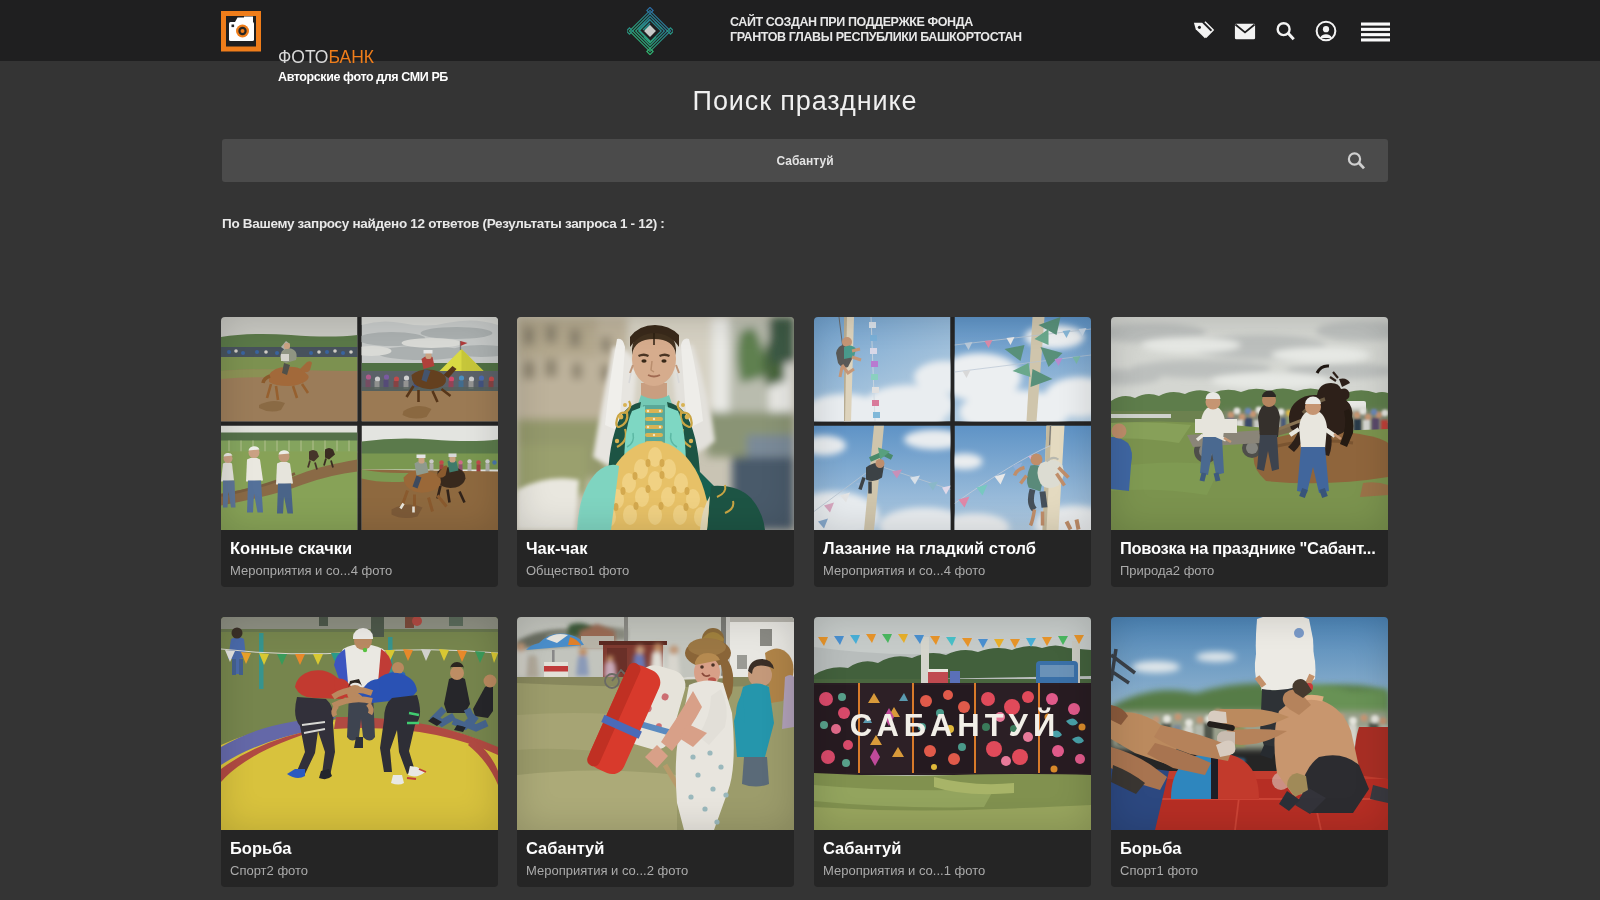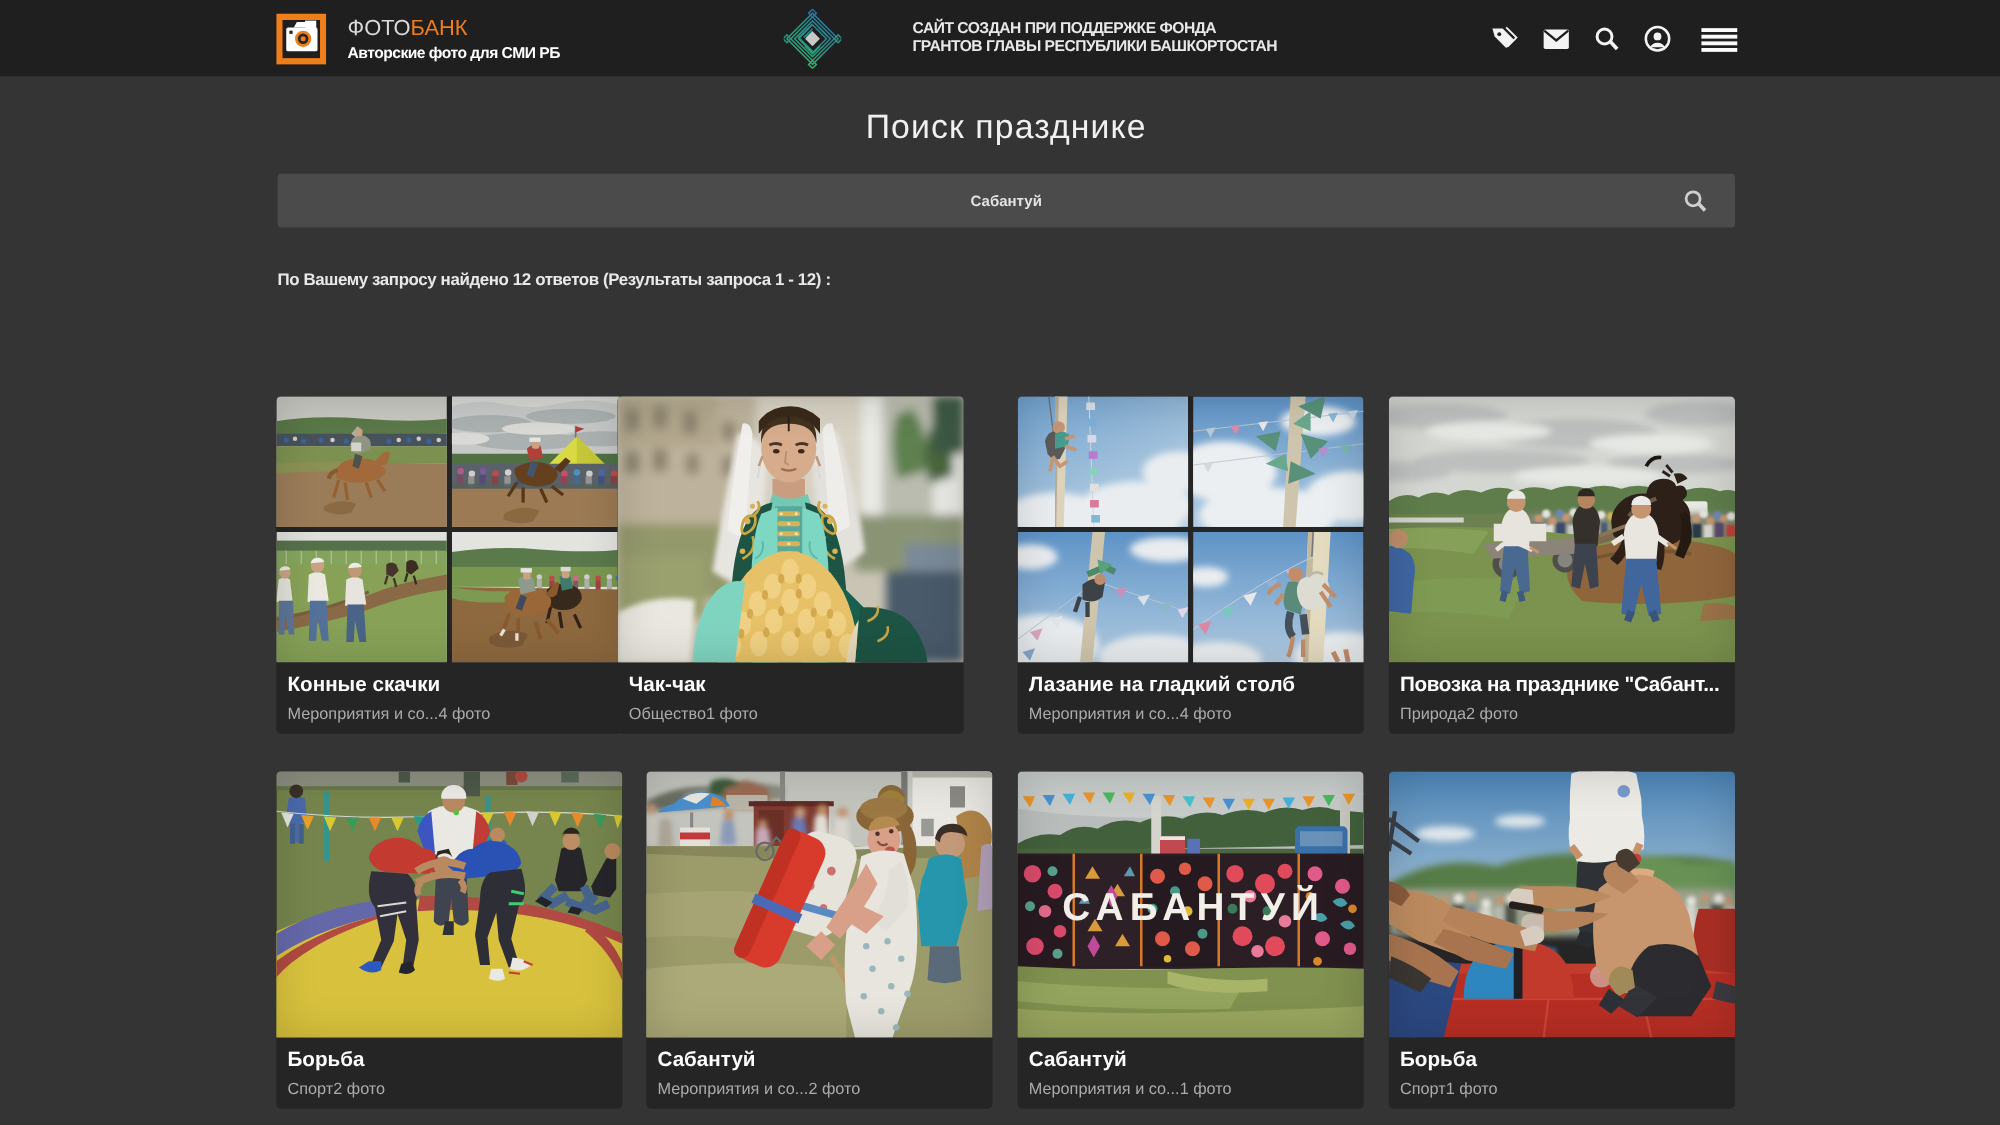--- a/index.html
+++ b/index.html
@@ -2,21 +2,21 @@
 <html lang="ru"><head>
 <meta charset="utf-8">
 <title>Фотобанк</title>
 <style>
 *{margin:0;padding:0;box-sizing:border-box;}
 html,body{width:1600px;height:900px;}
 body{background:#343434;font-family:"Liberation Sans",sans-serif;overflow:hidden;position:relative;}
 .header{position:absolute;top:0;left:0;width:1600px;height:61px;background:#1f1f20;}
 .logoSq{position:absolute;left:221px;top:10px;width:40px;height:42px;}
 .logoTxt{position:absolute;left:278px;top:13px;}
-.logoTxt .l1{font-size:17.5px;font-weight:400;color:#d9d9d9;line-height:18px;}
+.logoTxt .l1{font-size:17.5px;font-weight:400;color:#d9d9d9;line-height:18px;margin-top:35px;}
 .logoTxt .l1 b{color:#ef7d1a;font-weight:400;}
 .logoTxt .l2{font-size:12.5px;font-weight:700;color:#ffffff;margin-top:4px;letter-spacing:-0.4px;}
 .gerb{position:absolute;left:627px;top:7px;width:46px;height:48px;}
 .fund{position:absolute;left:690px;top:15px;font-size:12.5px;font-weight:700;color:#e8e8e8;line-height:14.5px;letter-spacing:-0.4px;margin-left:40px;}
 .hic{position:absolute;top:20px;width:22px;height:22px;}
 .h1{position:absolute;top:86px;left:222px;width:1166px;text-align:center;font-size:27px;color:#f0f0f0;font-weight:400;letter-spacing:0.9px;}
 .sbar{position:absolute;left:222px;top:139px;width:1166px;height:43px;background:#4b4b4b;border-radius:3px;}
 .sbar .q{position:absolute;left:0;top:0;width:100%;height:100%;display:flex;align-items:center;justify-content:center;font-size:12px;font-weight:700;color:#e3e3e3;}
 .sbar svg{position:absolute;right:22px;top:12px;}
 .res{position:absolute;left:222px;top:216px;font-size:13.5px;font-weight:700;color:#e8e8e8;letter-spacing:-0.3px;text-align:right;}
@@ -297,21 +297,21 @@
   </div>
   <div class="cap">
       <div class="t">Конные скачки</div>
       <div class="m">
         <span>Мероприятия и со...</span>
         <span>4 фото</span>
       </div>
     </div>
 </div>
 
-<div class="card" style="left:494px;top:317px;padding-left:44px;">
+<div class="card" style="left:517px;top:317px;padding-left:44px;">
   <div class="ph" id="p2">
   <svg width="277" height="213" viewBox="0 0 277 213">
     <defs>
           <filter id="b4" x="-20%" y="-20%" width="140%" height="140%">
             <feGaussianBlur stdDeviation="4"></feGaussianBlur>
           </filter>
     <filter id="b2" x="-20%" y="-20%" width="140%" height="140%">
             <feGaussianBlur stdDeviation="2"></feGaussianBlur>
           </filter>
         </defs>

